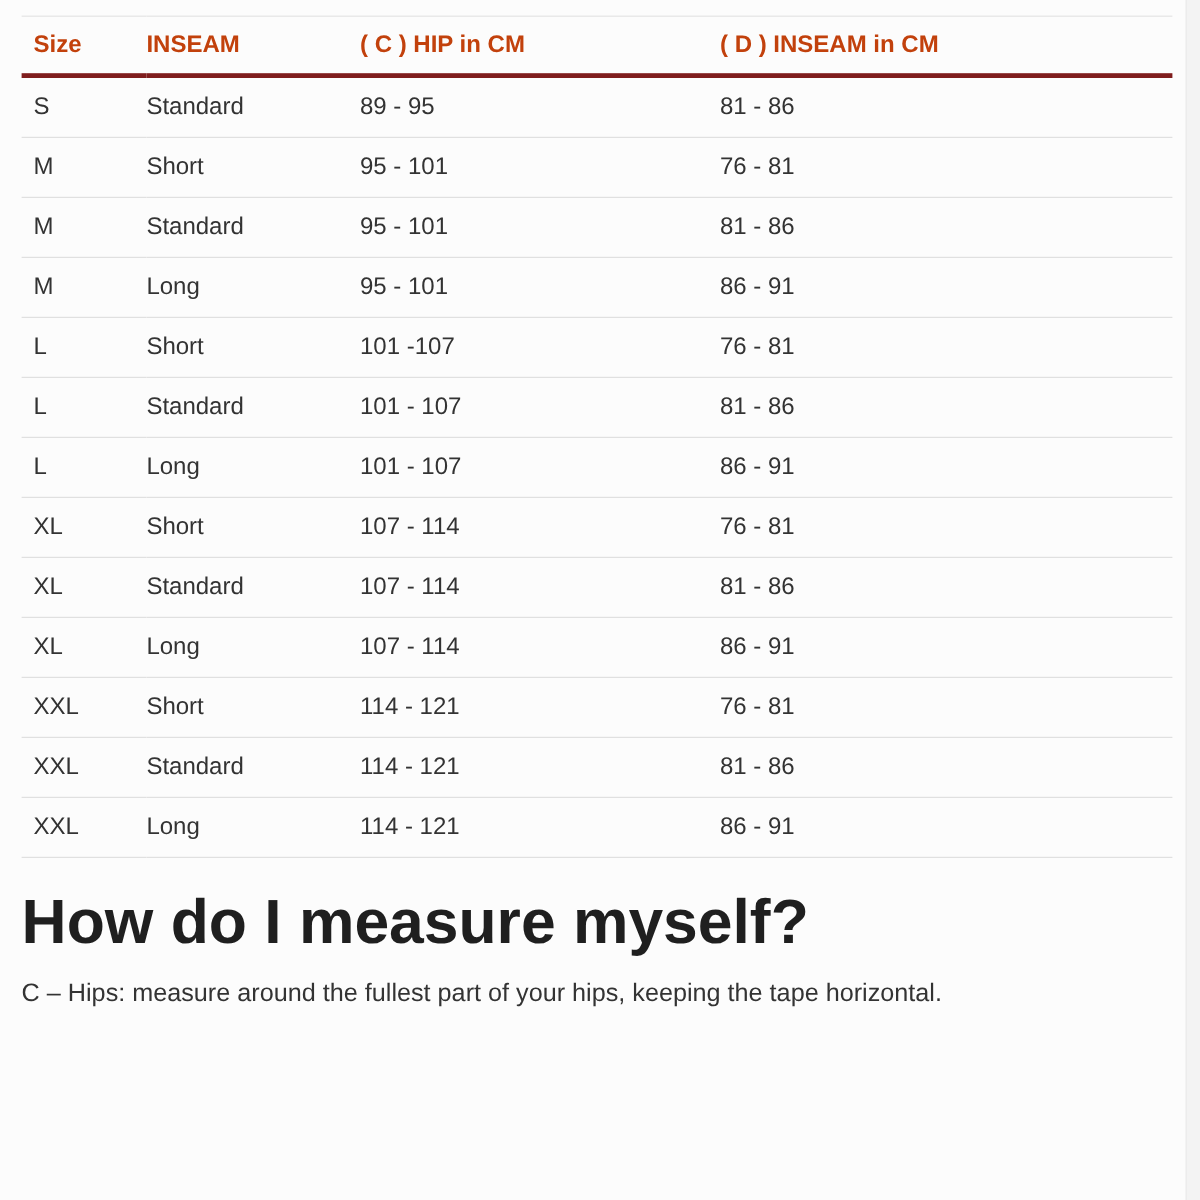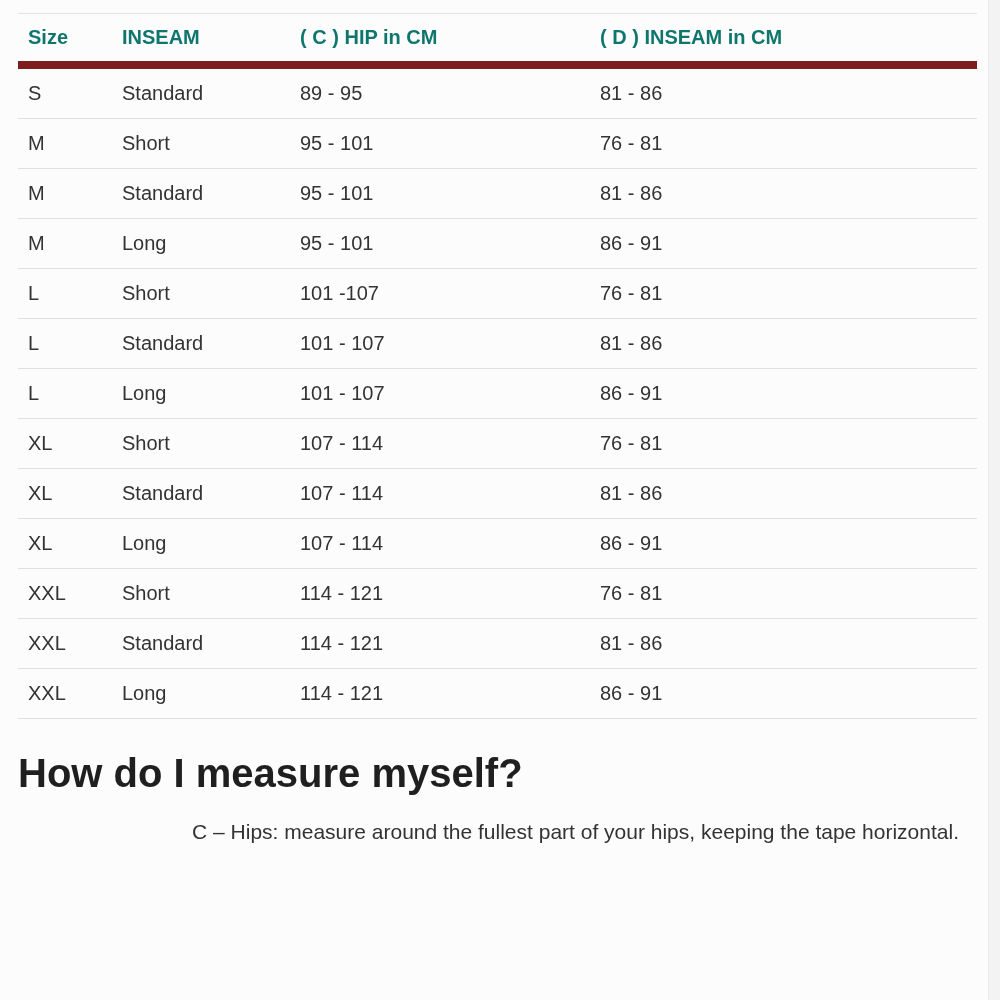--- a/index.html
+++ b/index.html
@@ -28,53 +28,52 @@
     table-layout: fixed;
   }
   table.size-chart col.c-size   { width: 104px; }
   table.size-chart col.c-length { width: 178px; }
   table.size-chart col.c-hip    { width: 300px; }
   table.size-chart col.c-inseam { width: auto; }
   table.size-chart th {
     text-align: left;
     font-size: 20px;
     font-weight: bold;
-    color: #0f766e;
+    color: #c2410c;
     padding: 12px 0;
     border-top: 1px solid #e4e4e4;
-    border-bottom: 8px solid #7f1d1d;
+    border-bottom: 4px solid #7f1d1d;
     line-height: 23px;
     white-space: nowrap;
   }
   table.size-chart th:first-child,
   table.size-chart td:first-child {
     padding-left: 10px;
   }
   table.size-chart td {
     font-size: 20px;
     color: #333333;
     padding: 13px 0;
     border-bottom: 1px solid #e0e0e0;
     line-height: 23px;
     white-space: nowrap;
   }
   .measure-heading {
     margin: 30px 0 0 0;
-    font-size: 40px;
+    font-size: 52px;
     line-height: 48px;
     font-weight: 600;
     color: #1f1f1f;
     letter-spacing: 0;
   }
   .measure-note {
     margin: 20px 0 0 0;
     font-size: 21px;
     line-height: 30px;
     color: #333333;
-    text-align: right;
   }
   .measure-note.first {
     margin-top: 20px;
   }
   .scroll-gutter {
     position: absolute;
     top: 0;
     right: 0;
     width: 11px;
     height: 1000px;

